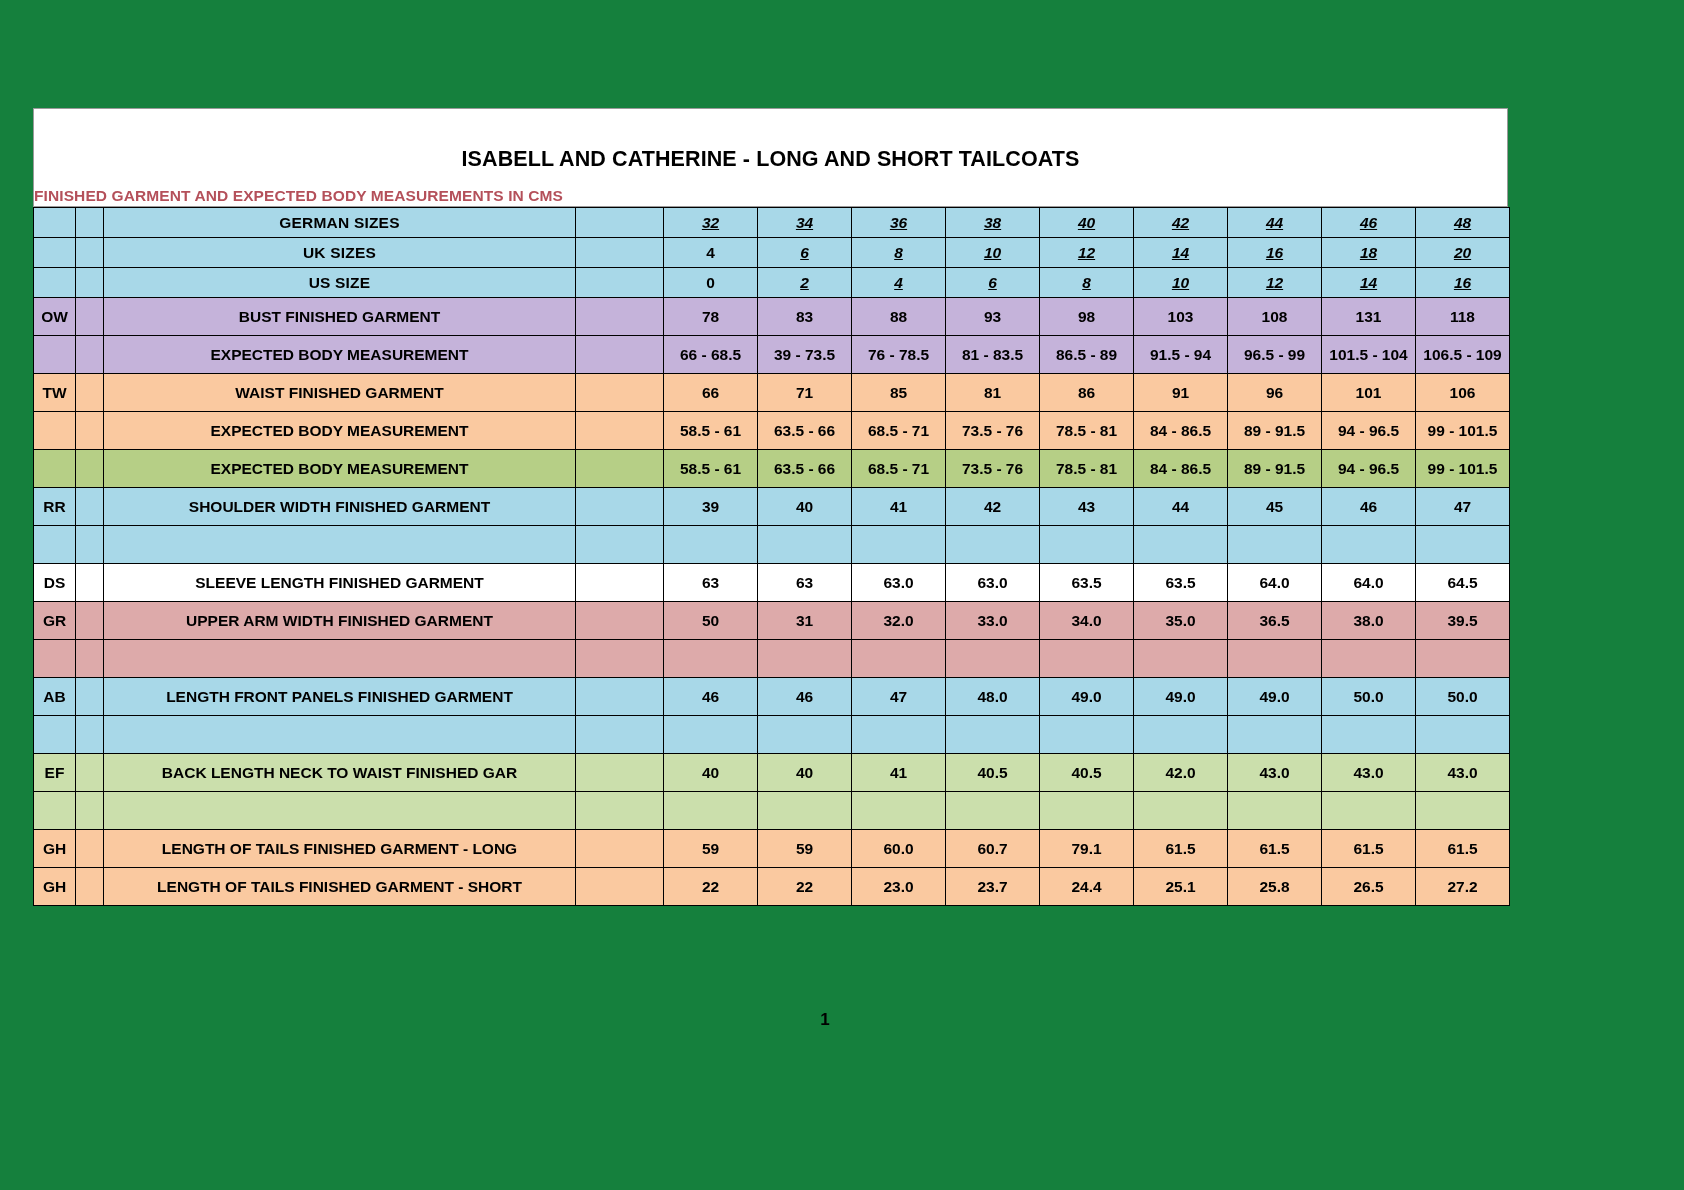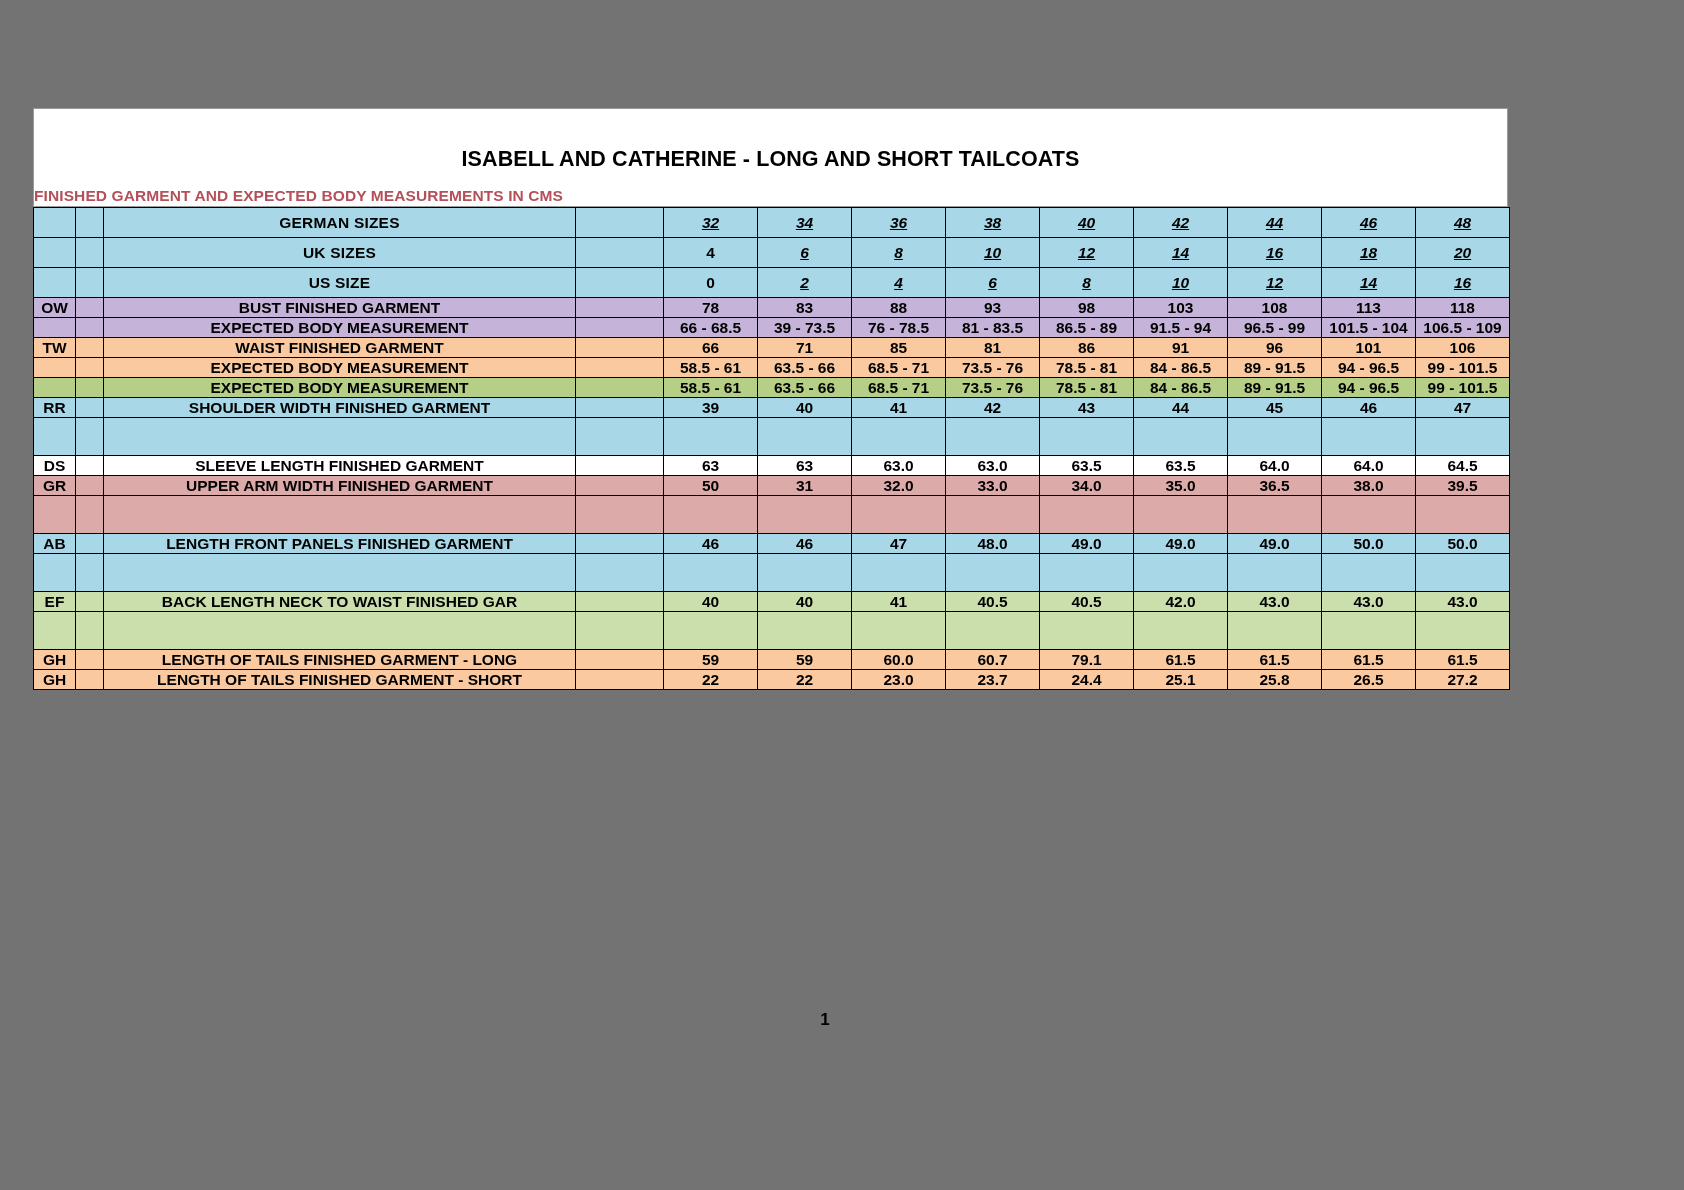--- a/index.html
+++ b/index.html
@@ -11,21 +11,21 @@
     width: 1684px;
     height: 1190px;
     font-family: "Liberation Sans", sans-serif;
     overflow: hidden;
   }
 
   .page {
     position: relative;
     width: 1684px;
     height: 1190px;
-    background: #737373;
+    background: #15803d;
   }
 
   .titlebox {
     position: absolute;
     left: 33px;
     top: 108px;
     width: 1475px;
     height: 99px;
     box-sizing: border-box;
     border: 1px solid #9a9a9a;
@@ -124,21 +124,21 @@
 
   
   .bg-blue   { background: #a8d8e8; }
   .bg-purple { background: #c5b3da; }
   .bg-orange { background: #fac9a0; }
   .bg-green  { background: #b6cf86; }
   .bg-lgreen { background: #cbdfac; }
   .bg-pink   { background: #ddaaaa; }
   .bg-white  { background: #ffffff; }
 
-  .r-tall  { height: 20px; }
+  .r-tall  { height: 38px; }
   .r-head  { height: 30px; }
   .r-spacer{ height: 38px; }
 
   .pageno {
     position: absolute;
     left: 0;
     top: 1010px;
     width: 1684px;
     text-align: center;
     font-size: 17px;
@@ -225,21 +225,21 @@
           <td class="bg-purple">&nbsp;</td>
           <td class="label bg-purple">BUST FINISHED GARMENT</td>
           <td class="bg-purple">&nbsp;</td>
           <td class="bg-purple">78</td>
           <td class="bg-purple">83</td>
           <td class="bg-purple">88</td>
           <td class="bg-purple">93</td>
           <td class="bg-purple">98</td>
           <td class="bg-purple">103</td>
           <td class="bg-purple">108</td>
-          <td class="bg-purple">113</td>
+          <td class="bg-purple">131</td>
           <td class="bg-purple">118</td>
         </tr>
         <tr class="r-tall">
           <td class="code bg-purple">&nbsp;</td>
           <td class="bg-purple">&nbsp;</td>
           <td class="label bg-purple">EXPECTED BODY MEASUREMENT</td>
           <td class="bg-purple">&nbsp;</td>
           <td class="bg-purple">66 - 68.5</td>
           <td class="bg-purple">39 - 73.5</td>
           <td class="bg-purple">76 - 78.5</td>

